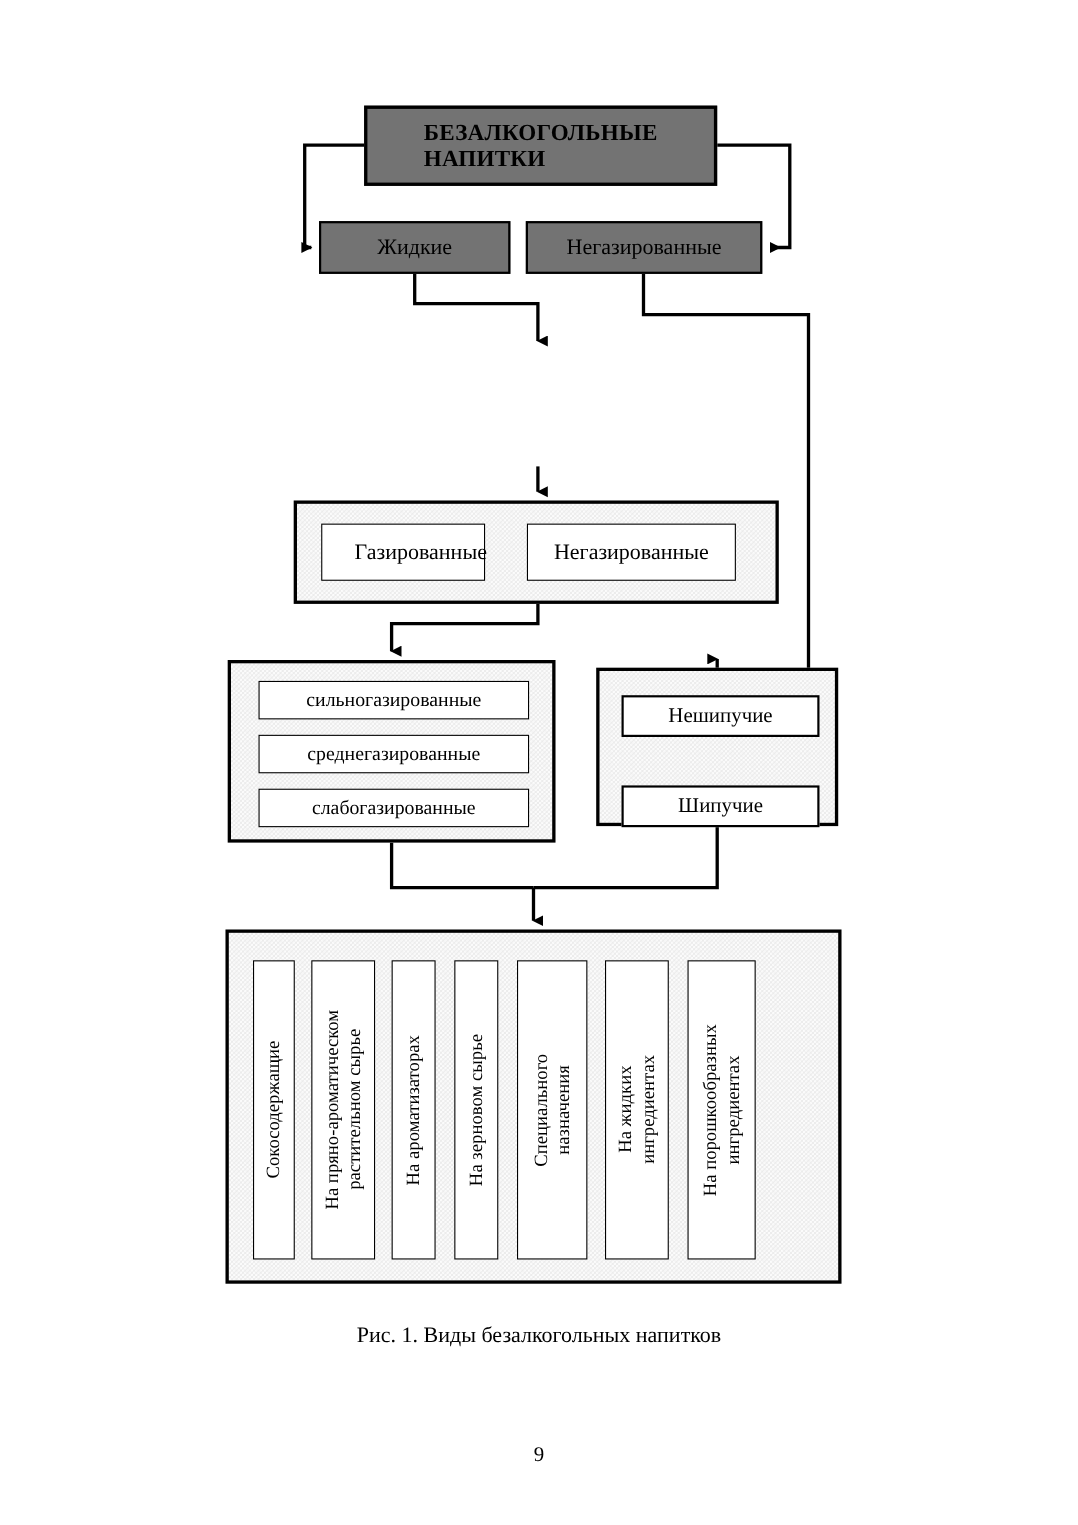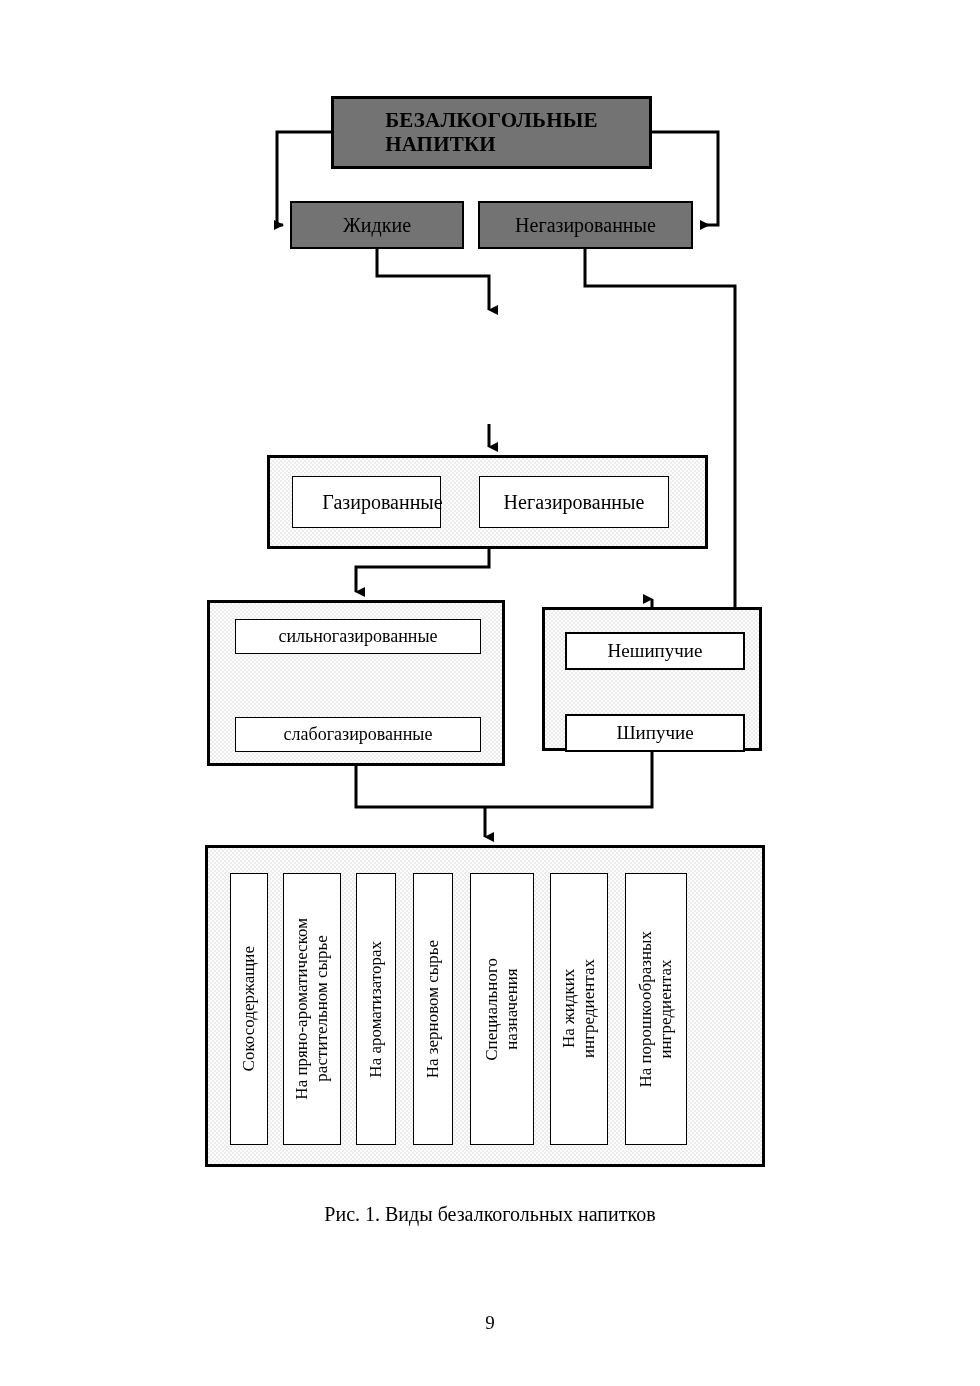--- a/index.html
+++ b/index.html
@@ -245,20 +245,23 @@
     </div>
     <div class="inner-box" id="ib-noncarbonated">
       <span>Негазированные</span>
     </div>
   </div>
 
   <div class="group-box" id="group-degrees">
     <div class="inner-box" id="ib-strong">
       <span>сильногазированные</span>
     </div>
+    <div class="inner-box" id="ib-medium">
+      <span>среднегазированные</span>
+    </div>
     <div class="inner-box" id="ib-weak">
       <span>слабогазированные</span>
     </div>
   </div>
 
   <div class="group-box" id="group-fizz">
     <div class="inner-box" id="ib-nonfizzy">
       <span>Нешипучие</span>
     </div>
     <div class="inner-box" id="ib-fizzy">

